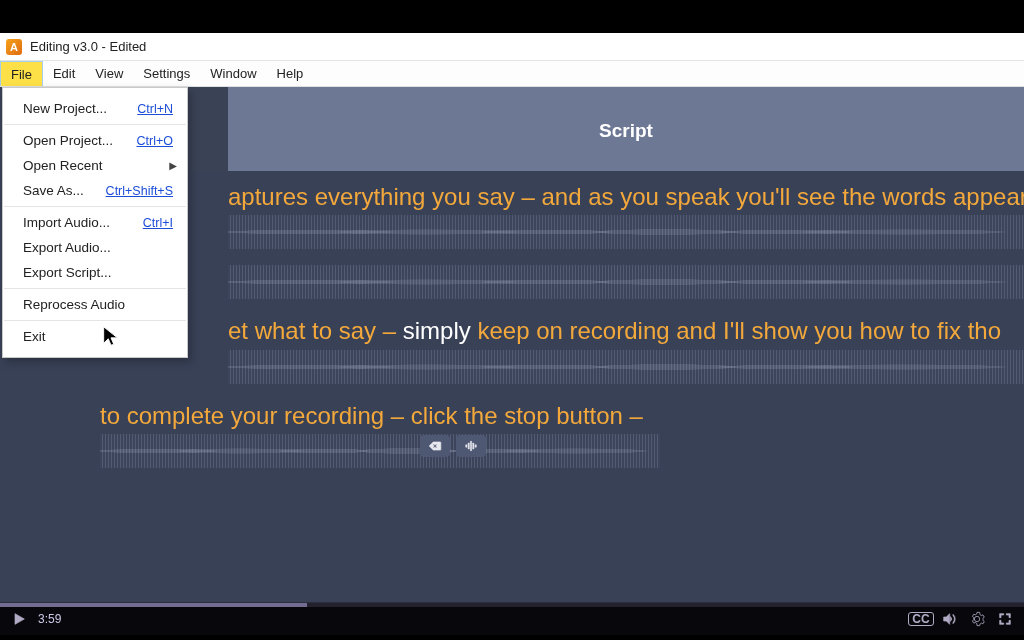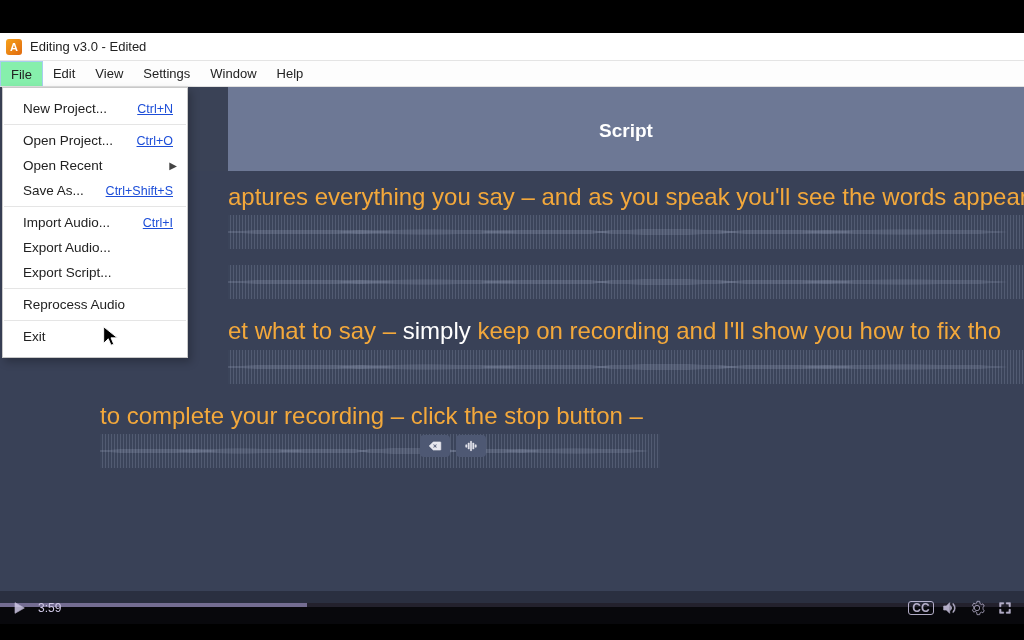--- a/index.html
+++ b/index.html
@@ -5,21 +5,21 @@
   * { margin: 0; padding: 0; box-sizing: border-box; }
   html, body { width: 1024px; height: 640px; overflow: hidden; font-family: "Segoe UI", Arial, sans-serif; background: #000; }
   
   .video-frame {
     width: 1024px; height: 640px; position: relative; background: #000;
   }
   .letterbox-top { position: absolute; top: 0; left: 0; right: 0; height: 33px; background: #000; }
   .letterbox-bottom { position: absolute; bottom: 0; left: 0; right: 0; height: 33px; background: #000; }
   
   .player-bar {
-    position: absolute; left: 0; right: 0; bottom: 16px; height: 33px;
+    position: absolute; left: 0; right: 0; bottom: 5px; height: 33px;
     background: rgba(20,20,30,0.4);
     display: flex; align-items: center; padding: 0 10px; gap: 10px;
     color: #cfc8e6; font-size: 12px;
   }
   .progress-track {
     position: absolute; left: 0; right: 0; bottom: 33px; height: 4px;
     background: rgba(180,170,220,0.25);
   }
   .progress-fill {
     height: 100%; width: 30%; background: #b5a8e0;
@@ -44,21 +44,21 @@
     color: #fff; font-size: 11px; font-weight: bold;
   }
   .menubar {
     height: 26px; background: #fdfdfd; display: flex; align-items: stretch;
     font-size: 13px; color: #222; border-bottom: 1px solid #e0e0e0;
   }
   .menubar .menu {
     padding: 0 10px; display: flex; align-items: center; cursor: default;
   }
   .menubar .menu.active {
-    background: #86efac; border: 1px solid #a6cdee; border-bottom: none;
+    background: #fde047; border: 1px solid #a6cdee; border-bottom: none;
   }
   
   .dropdown {
     position: absolute; top: 54px; left: 2px; width: 186px;
     background: #fff; color: #222; font-size: 13.5px;
     border: 1px solid #c9c9c9; box-shadow: 3px 4px 8px rgba(0,0,0,0.25);
     padding: 8px 0;
     z-index: 50;
   }
   .dropdown .item {

